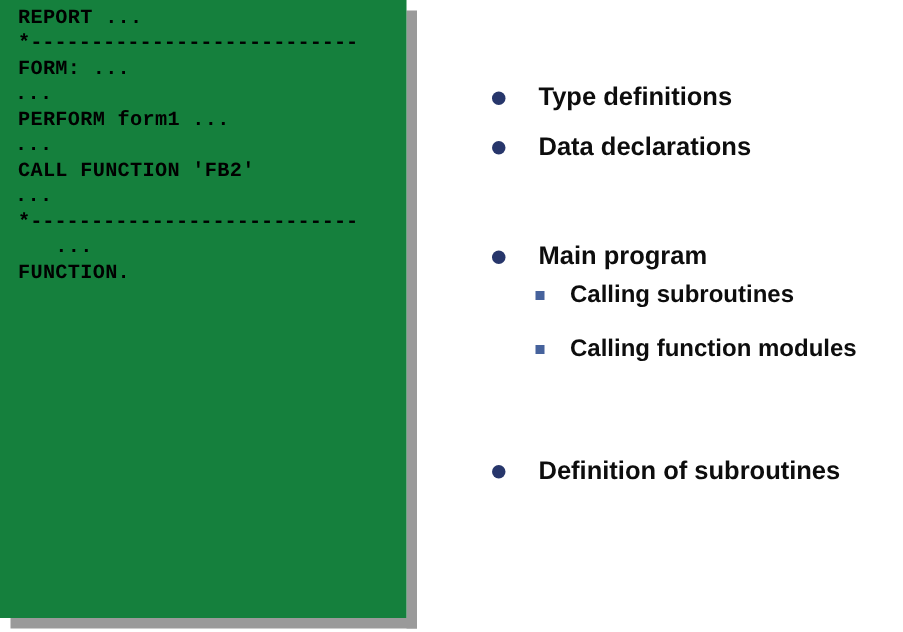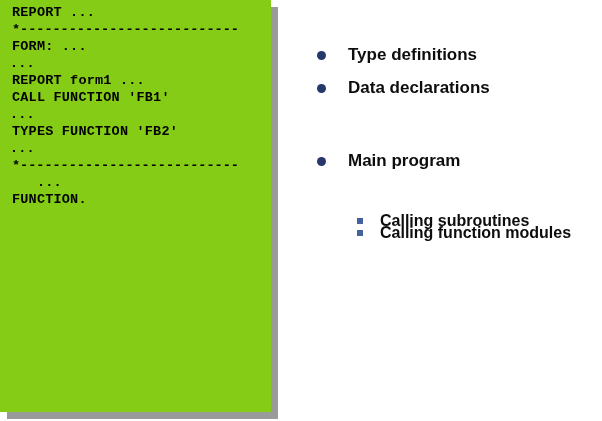--- a/index.html
+++ b/index.html
@@ -16,21 +16,21 @@
     position: relative;
   }
 
   
   #code-panel {
     position: absolute;
     left: 0;
     top: 0;
     width: 271px;
     height: 412px;
-    background: #84cc16;
+    background: #15803d;
     box-sizing: border-box;
     z-index: 2;
   }
   
   #code-panel-shadow-right {
     position: absolute;
     left: 271px;
     top: 7px;
     width: 7px;
     height: 412px;
@@ -80,21 +80,22 @@
     width: 302px;
     height: 421px;
   }
   .bullet-row {
     position: absolute;
     display: flex;
     align-items: flex-start;
     white-space: nowrap;
   }
   .bullet-row.level1 {
-    left: 17px;
+    left: 28px;
+    margin-top: 10px;
   }
   .bullet-row.level2 {
     left: 57px;
   }
   .marker {
     flex: 0 0 auto;
     display: inline-block;
   }
   .marker-disc {
     width: 9px;
@@ -133,25 +134,24 @@
 <div id="code-panel">
   <div id="code-lines">
       <div class="code-line">REPORT ...</div>
       <div class="code-line sep">*---------------------------</div>
       <div class="code-line blank"></div>
       <div class="code-line">FORM: ...</div>
       <div class="code-line blank"></div>
       <div class="code-line blank"></div>
       <div class="code-line outdent">...</div>
       <div class="code-line blank"></div>
-      <div class="code-line">REPORT form1 ...</div>
+      <div class="code-line">PERFORM form1 ...</div>
       <div class="code-line blank"></div>
-      <div class="code-line">CALL FUNCTION 'FB1'</div>
       <div class="code-line outdent">...</div>
-      <div class="code-line">TYPES FUNCTION 'FB2'</div>
+      <div class="code-line">CALL FUNCTION 'FB2'</div>
       <div class="code-line outdent">...</div>
       <div class="code-line blank"></div>
       <div class="code-line sep">*---------------------------</div>
       <div class="code-line">   ...</div>
       <div class="code-line">FUNCTION.</div>
     </div>
 </div>
 
 <div id="bullet-column">
     <div class="bullet-row level1" style="top: 44px;">
@@ -159,21 +159,25 @@
       <span class="bullet-text">Type definitions</span>
     </div>
     <div class="bullet-row level1" style="top: 150px;">
       <span class="marker marker-disc"></span>
       <span class="bullet-text">Main program</span>
     </div>
     <div class="bullet-row level1" style="top: 77px;">
       <span class="marker marker-disc"></span>
       <span class="bullet-text">Data declarations</span>
     </div>
-    <div class="bullet-row level2" style="top: 186px; margin-top: 24px;">
+    <div class="bullet-row level2" style="top: 186px;">
       <span class="marker marker-square"></span>
       <span class="bullet-text">Calling subroutines</span>
     </div>
     <div class="bullet-row level2" style="top: 222px; justify-content: space-between;">
       <span class="marker marker-square"></span>
       <span class="bullet-text">Calling function modules</span>
     </div>
+    <div class="bullet-row level1" style="top: 293px;">
+      <span class="marker marker-disc"></span>
+      <span class="bullet-text">Definition of subroutines</span>
+    </div>
   </div>
 
 </body></html>

